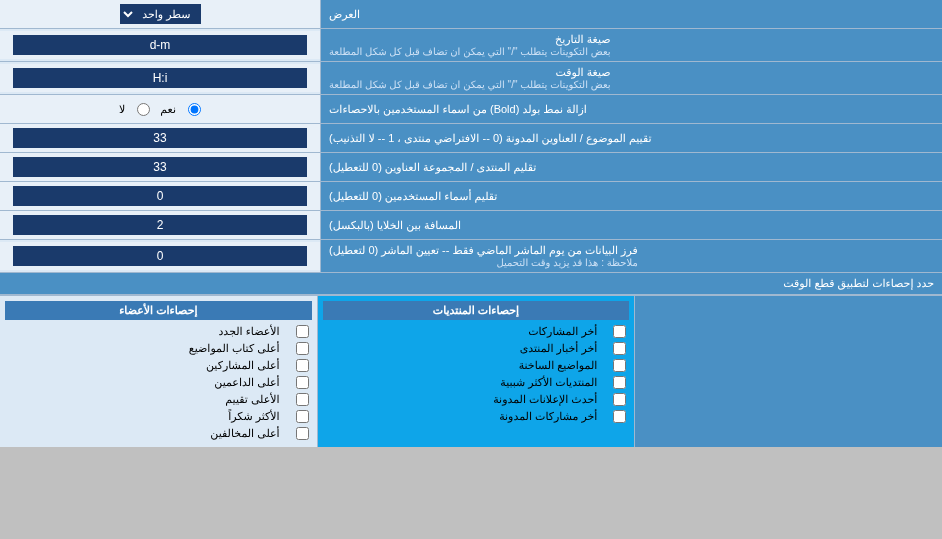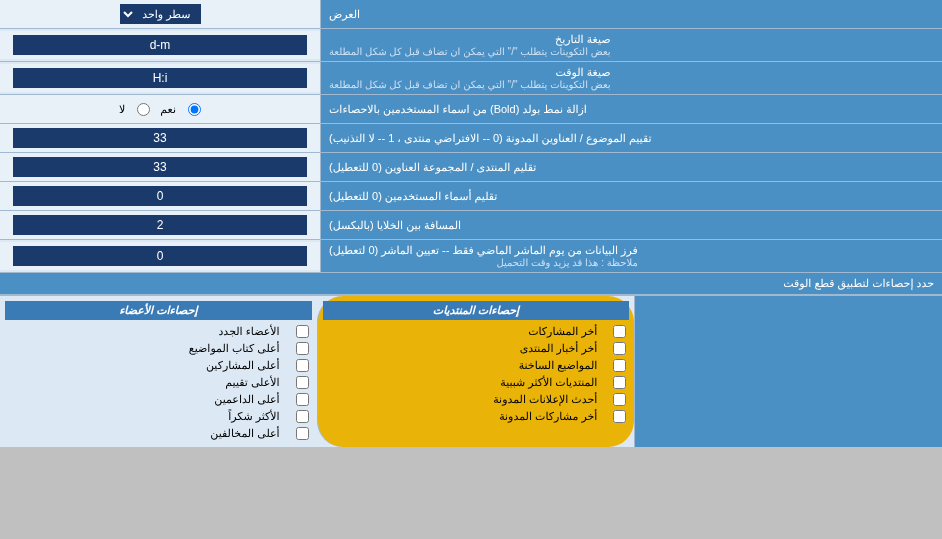--- a/index.html
+++ b/index.html
@@ -99,21 +99,20 @@
       border-left: none;
     }
     .stats-col-header {
       background: #3a7ab5;
       color: #fff;
       text-align: center;
       padding: 3px;
       font-weight: bold;
       font-size: 11px;
       margin-bottom: 3px;
-      font-style: italic;
     }
     .stats-item {
       display: flex;
       align-items: center;
       gap: 16px;
       padding: 2px 3px;
       font-size: 11px;
       color: #000;
       direction: rtl;
     }
@@ -237,21 +236,21 @@
   </div>
 
   <div class="stats-limit-row">
     <span>حدد إحصاءات لتطبيق قطع الوقت</span>
   </div>
 
   <div class="stats-section">
 
     <div style="flex:1; border-left:1px solid #a0b8d0; background:#4a90c4;"></div>
 
-    <div class="stats-col" style="background:#eab308;border-radius:26px;">
+    <div class="stats-col" style="background:#0ea5e9;">
       <div class="stats-col-header">
         <span>إحصاءات المنتديات</span>
       </div>
       <div class="stats-item">
         <input type="checkbox" style="">
         <span>أخر المشاركات</span>
       </div>
       <div class="stats-item">
         <input type="checkbox" style="">
         <span>أخر أخبار المنتدى</span>
@@ -285,28 +284,28 @@
       <div class="stats-item">
         <input type="checkbox" style="">
         <span>أعلى كتاب المواضيع</span>
       </div>
       <div class="stats-item">
         <input type="checkbox" style="">
         <span>أعلى المشاركين</span>
       </div>
       <div class="stats-item">
         <input type="checkbox" style="">
+        <span>أعلى الداعمين</span>
+      </div>
+      <div class="stats-item">
+        <input type="checkbox" style="">
         <span>الأعلى تقييم</span>
       </div>
       <div class="stats-item">
         <input type="checkbox" style="">
-        <span>أعلى الداعمين</span>
-      </div>
-      <div class="stats-item">
-        <input type="checkbox" style="">
         <span>الأكثر شكراً</span>
       </div>
       <div class="stats-item">
         <input type="checkbox" style="">
         <span>أعلى المخالفين</span>
       </div>
     </div>
 
   </div>
 

